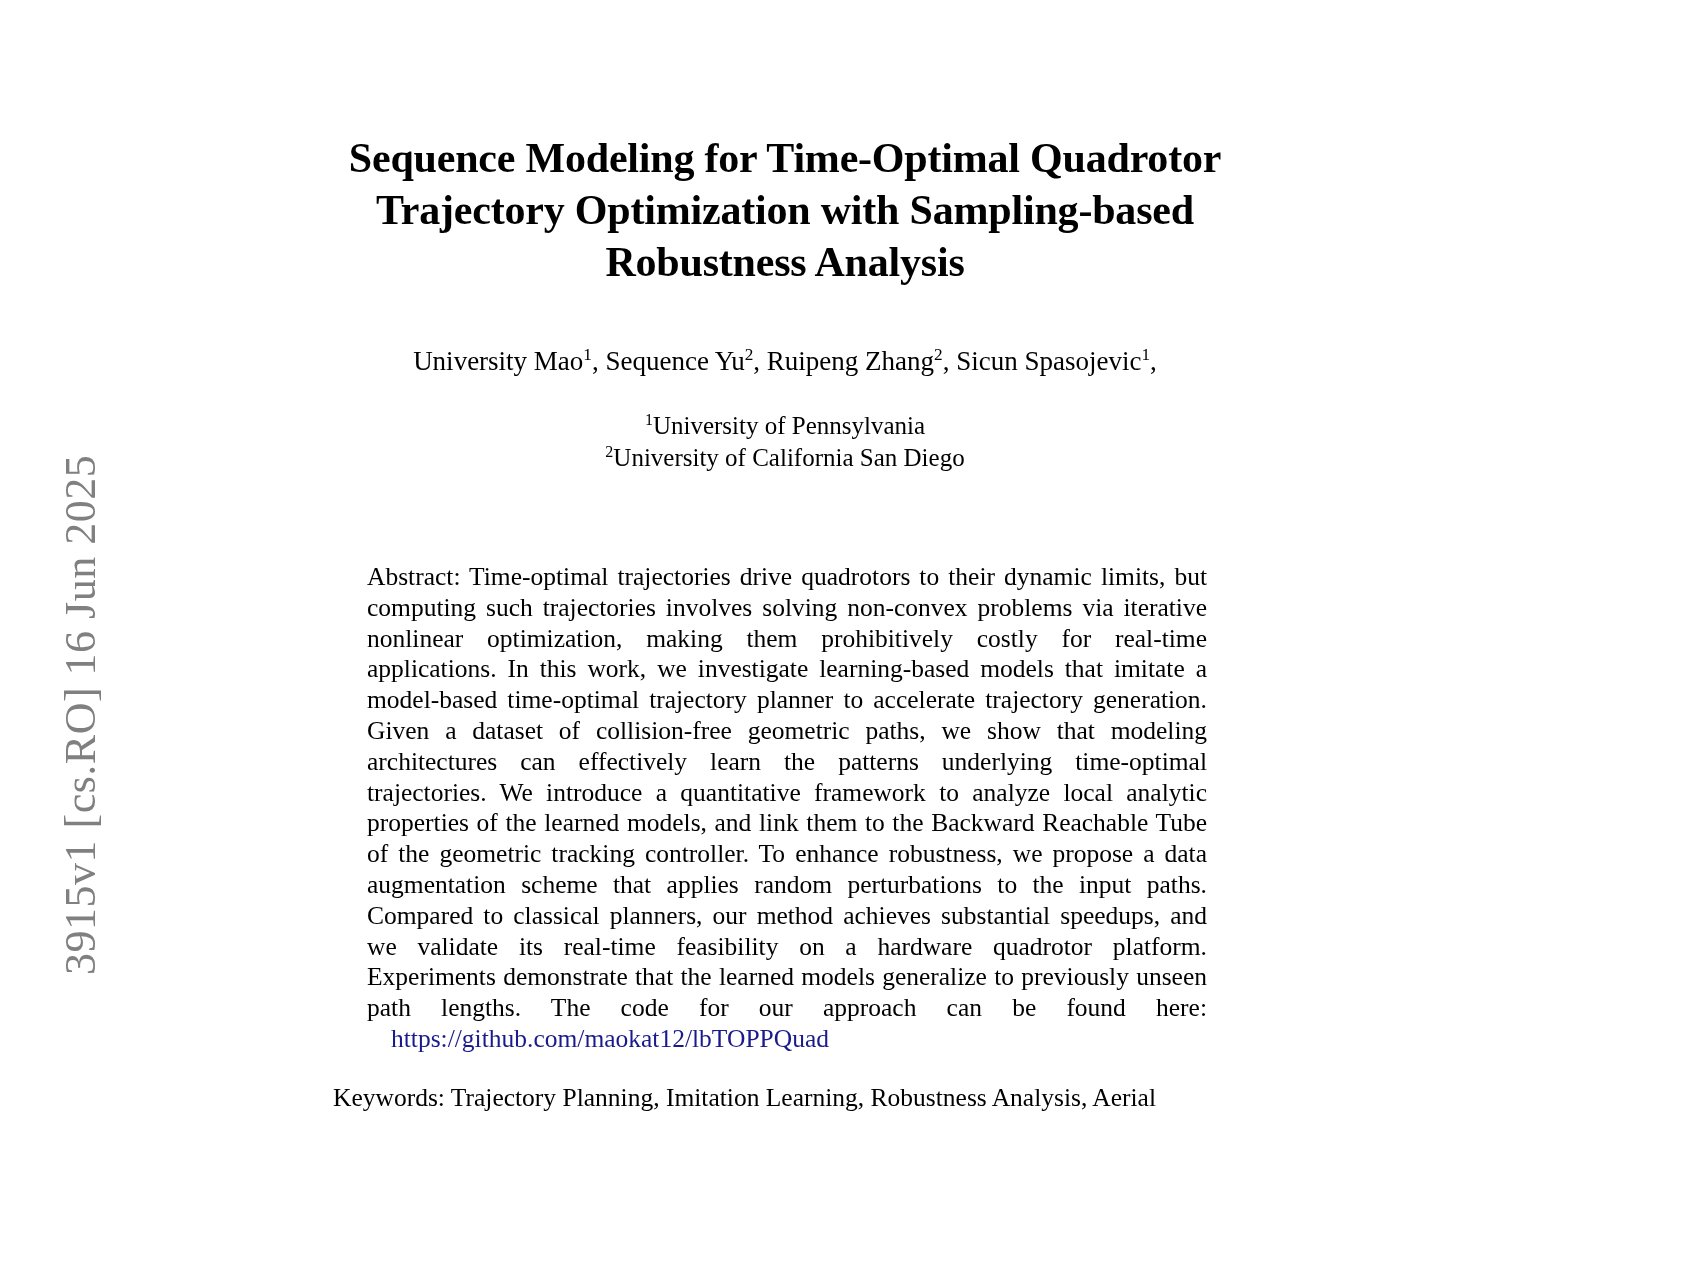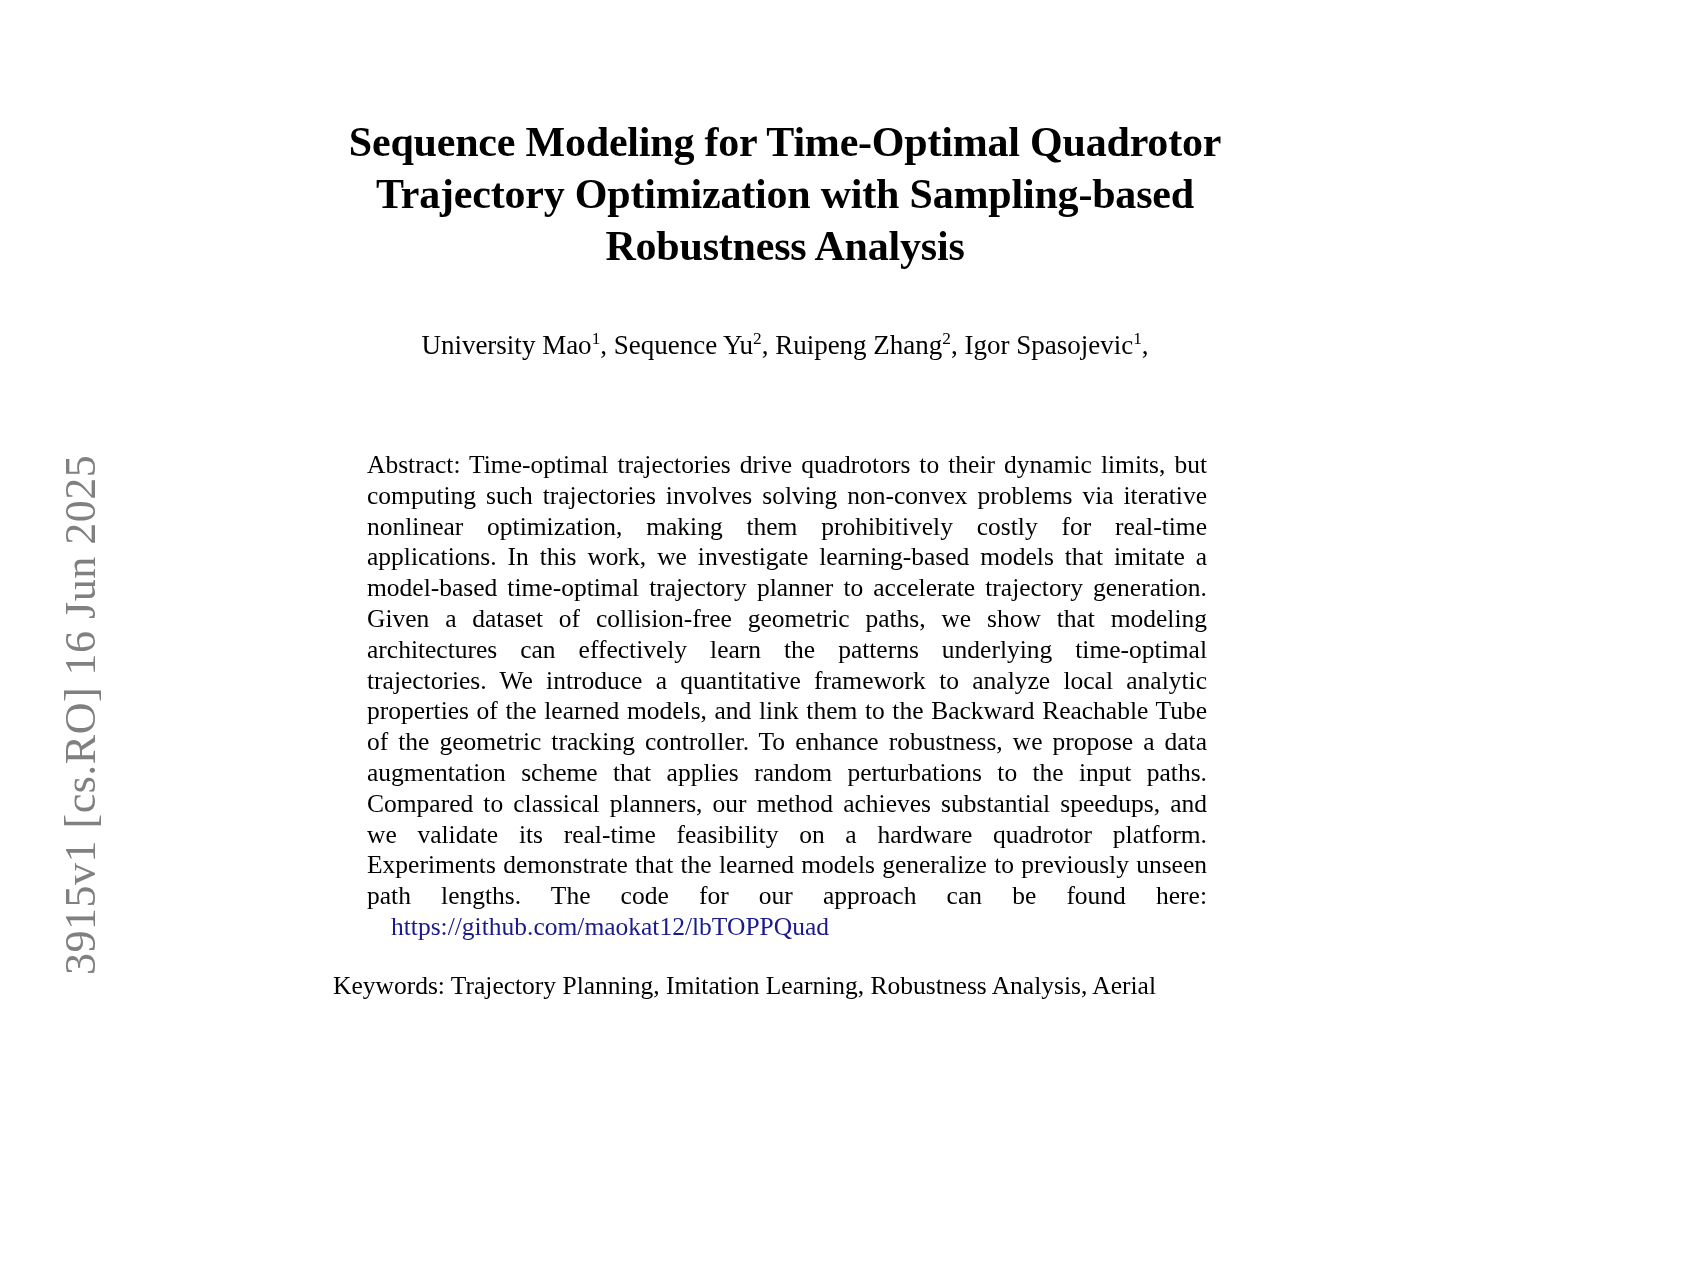--- a/index.html
+++ b/index.html
@@ -47,21 +47,21 @@
 
   #content {
     position: absolute;
     left: 310px;
     top: 0;
     width: 950px;
   }
 
   
   #paper-title {
-    margin: 0;
+    margin: 16px;
     padding-top: 116px;
     font-size: 42px;
     line-height: 52px;
     font-weight: bold;
     text-align: center;
     letter-spacing: -0.2px;
   }
 
   
   #author-block {
@@ -126,22 +126,26 @@
 <div id="arxiv-stamp">
   <span>3915v1  [cs.RO]  16 Jun 2025</span>
 </div>
 
 <div id="page">
   <div id="content">
 
     <h1 id="paper-title">Sequence Modeling for Time-Optimal Quadrotor Trajectory Optimization with Sampling-based Robustness Analysis</h1>
 
     <div id="author-block">
-      <span class="author-line"><span>University Mao</span><sup>1</sup><span>, Sequence Yu</span><sup>2</sup><span>, Ruipeng Zhang</span><sup>2</sup><span>, Igor Spasojevic</span><sup>1</sup><span>,</span></span>
+      <span class="author-line"><span>University Mao</span><sup>1</sup><span>, Sequence Yu</span><sup>2</sup><span>, Ruipeng Zhang</span><sup>2</sup><span>, Sicun Spasojevic</span><sup>1</sup><span>,</span></span>
     </div>
 
+    <div id="affiliation-block">
+      <span class="affiliation-line"><sup>1</sup><span>University of Pennsylvania</span></span>
+      <span class="affiliation-line"><sup>2</sup><span>University of California San Diego</span></span>
+    </div>
 
     <p id="abstract-block"><span class="lead-label">Abstract:</span> <span>Time-optimal trajectories drive quadrotors to their dynamic limits, but computing such trajectories involves solving non-convex problems via iterative nonlinear optimization, making them prohibitively costly for real-time applications. In this work, we investigate learning-based models that imitate a model-based time-optimal trajectory planner to accelerate trajectory generation. Given a dataset of collision-free geometric paths, we show that modeling architectures can effectively learn the patterns underlying time-optimal trajectories. We introduce a quantitative framework to analyze local analytic properties of the learned models, and link them to the Backward Reachable Tube of the geometric tracking controller. To enhance robustness, we propose a data augmentation scheme that applies random perturbations to the input paths. Compared to classical planners, our method achieves substantial speedups, and we validate its real-time feasibility on a hardware quadrotor platform. Experiments demonstrate that the learned models generalize to previously unseen path lengths. The code for our approach can be found here: </span><a id="abstract-link" href="#" style="color: rgb(26, 26, 140);">https://github.com/maokat12/lbTOPPQuad</a></p>
 
     <p id="keywords-block"><span class="lead-label">Keywords:</span> <span>Trajectory Planning, Imitation Learning, Robustness Analysis, Aerial</span></p>
 
   </div>
 </div>
 
 </body></html>

